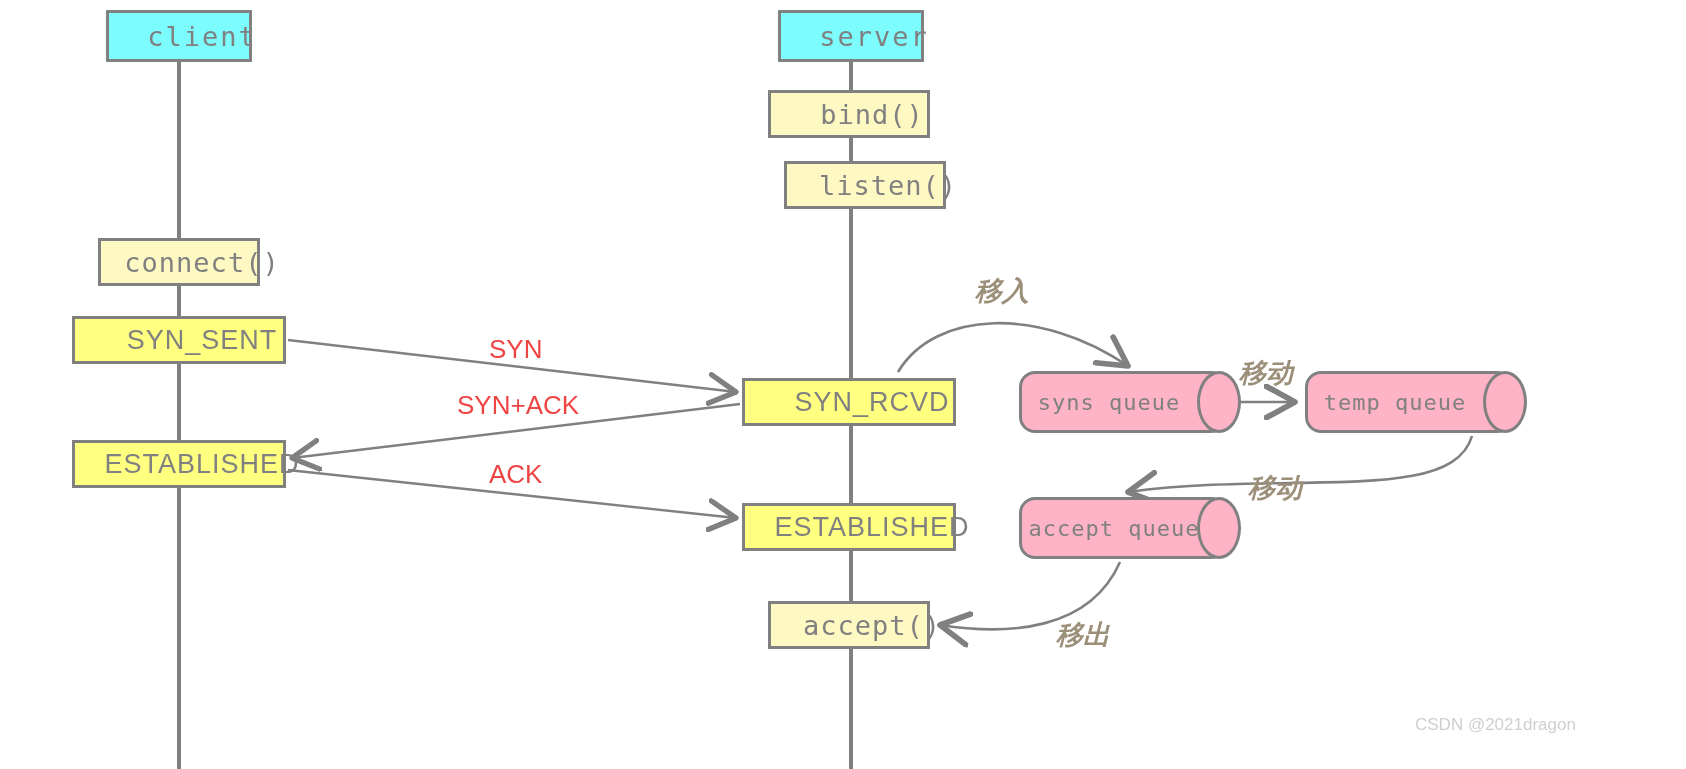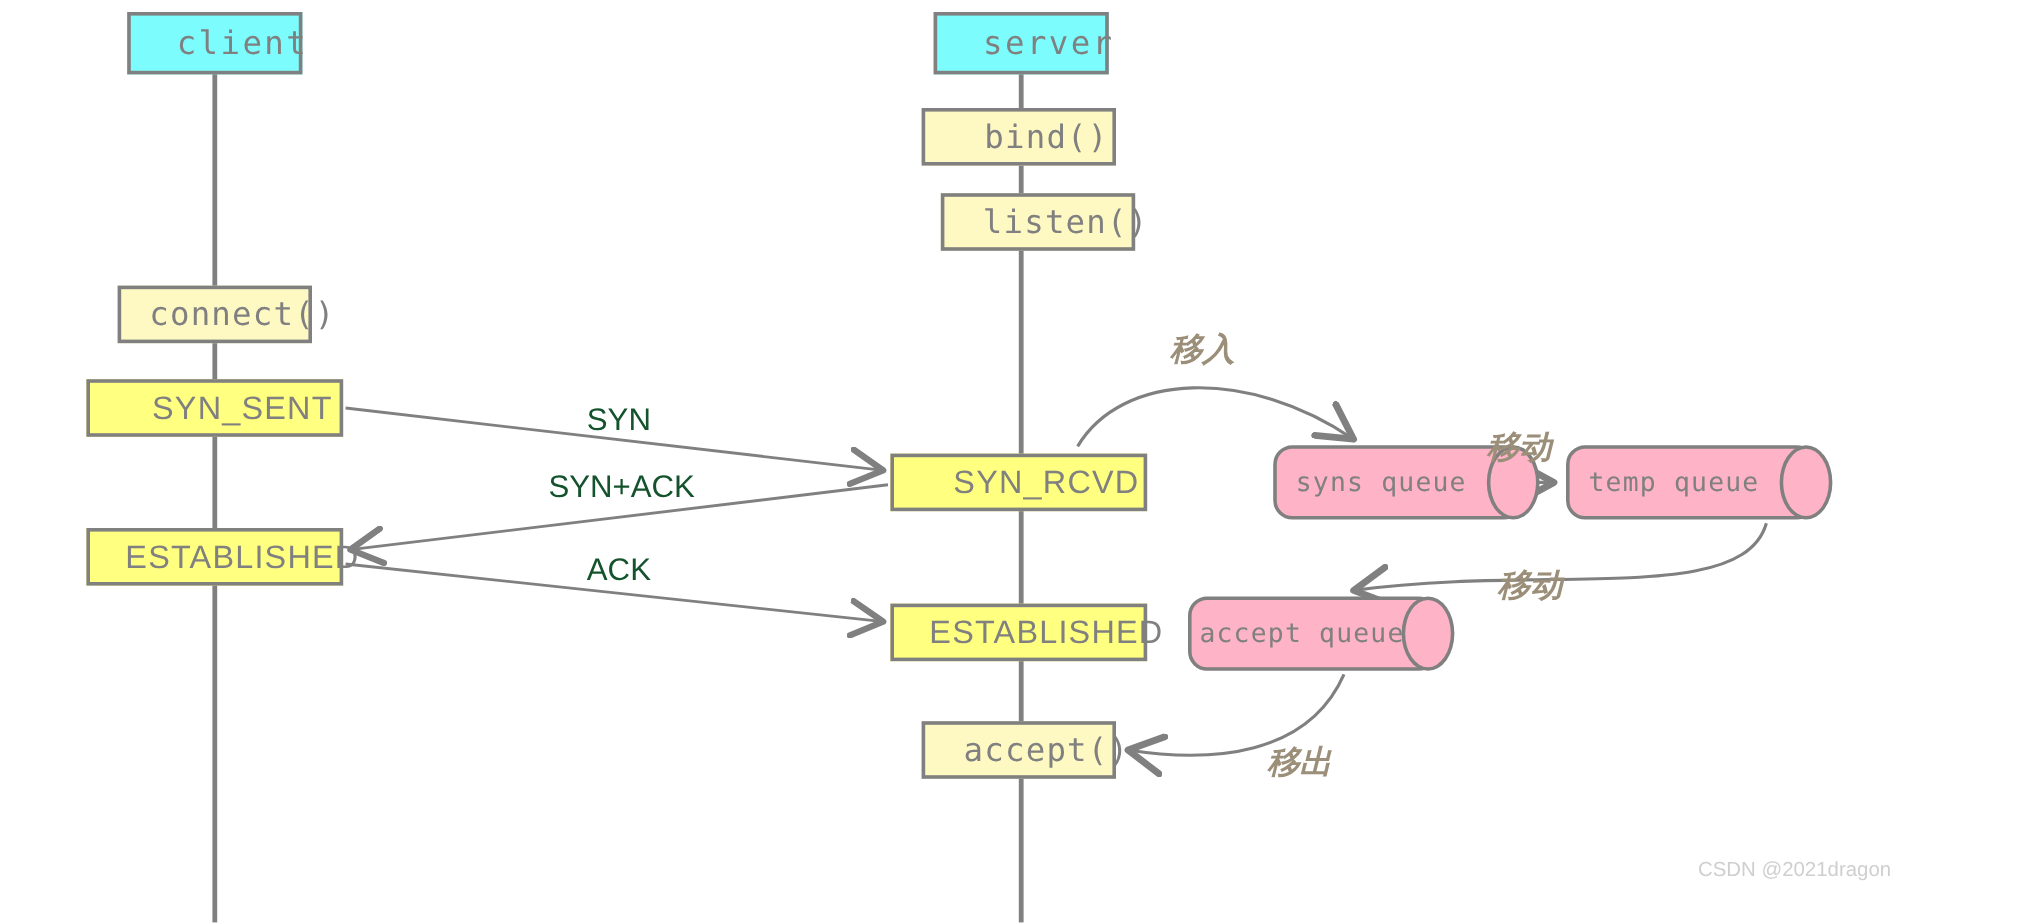--- a/index.html
+++ b/index.html
@@ -84,21 +84,21 @@
     justify-content: center;
     color: #808080;
     font-family: "DejaVu Sans Mono", monospace;
     font-size: 22px;
     letter-spacing: 1px;
     white-space: nowrap;
     z-index: 2;
   }
   .flow-label {
     position: absolute;
-    color: #14532d;
+    color: #ef4444;
     font-family: "Liberation Sans", sans-serif;
     font-size: 26px;
     white-space: nowrap;
     z-index: 6;
   }
   .cn-label {
     position: absolute;
     color: #9c8f7a;
     font-family: Liberation Mono, monospace;
     font-style: italic;
@@ -183,33 +183,33 @@
   </div>
 
   <div class="node node-state" style="left:742px; top:503px; width:214px; height:48px;">
     <span>ESTABLISHED</span>
   </div>
 
   <div class="node node-call" style="left:768px; top:601px; width:162px; height:48px;">
     <span>accept()</span>
   </div>
 
-  <div class="cyl" style="left:1061px; top:371px; width:208px; height:62px;">
+  <div class="cyl" style="left:1019px; top:371px; width:208px; height:62px;">
     <div class="cyl-body" style="width:208px; height:62px;"></div>
     <div class="cyl-cap" style="left:178px; top:0px; width:44px; height:62px;"></div>
     <div class="cyl-label" style="width:180px; height:62px;">syns queue</div>
   </div>
 
   <div class="cyl" style="left:1305px; top:371px; width:208px; height:62px;">
     <div class="cyl-body" style="width:208px; height:62px;"></div>
     <div class="cyl-cap" style="left:178px; top:0px; width:44px; height:62px;"></div>
     <div class="cyl-label" style="width:180px; height:62px;">temp queue</div>
   </div>
 
-  <div class="cyl" style="left:990px; top:497px; width:208px; height:62px;">
+  <div class="cyl" style="left:1019px; top:497px; width:208px; height:62px;">
     <div class="cyl-body" style="width:208px; height:62px;"></div>
     <div class="cyl-cap" style="left:178px; top:0px; width:44px; height:62px;"></div>
     <div class="cyl-label" style="width:190px; height:62px;">accept queue</div>
   </div>
 
   <div class="flow-label" style="left:489px; top:334px;">SYN</div>
   <div class="flow-label" style="left:457px; top:390px;">SYN+ACK</div>
   <div class="flow-label" style="left:489px; top:459px;text-align:right;">ACK</div>
 
   <div class="cn-label" style="left:975px; top:273px;">移入</div>

